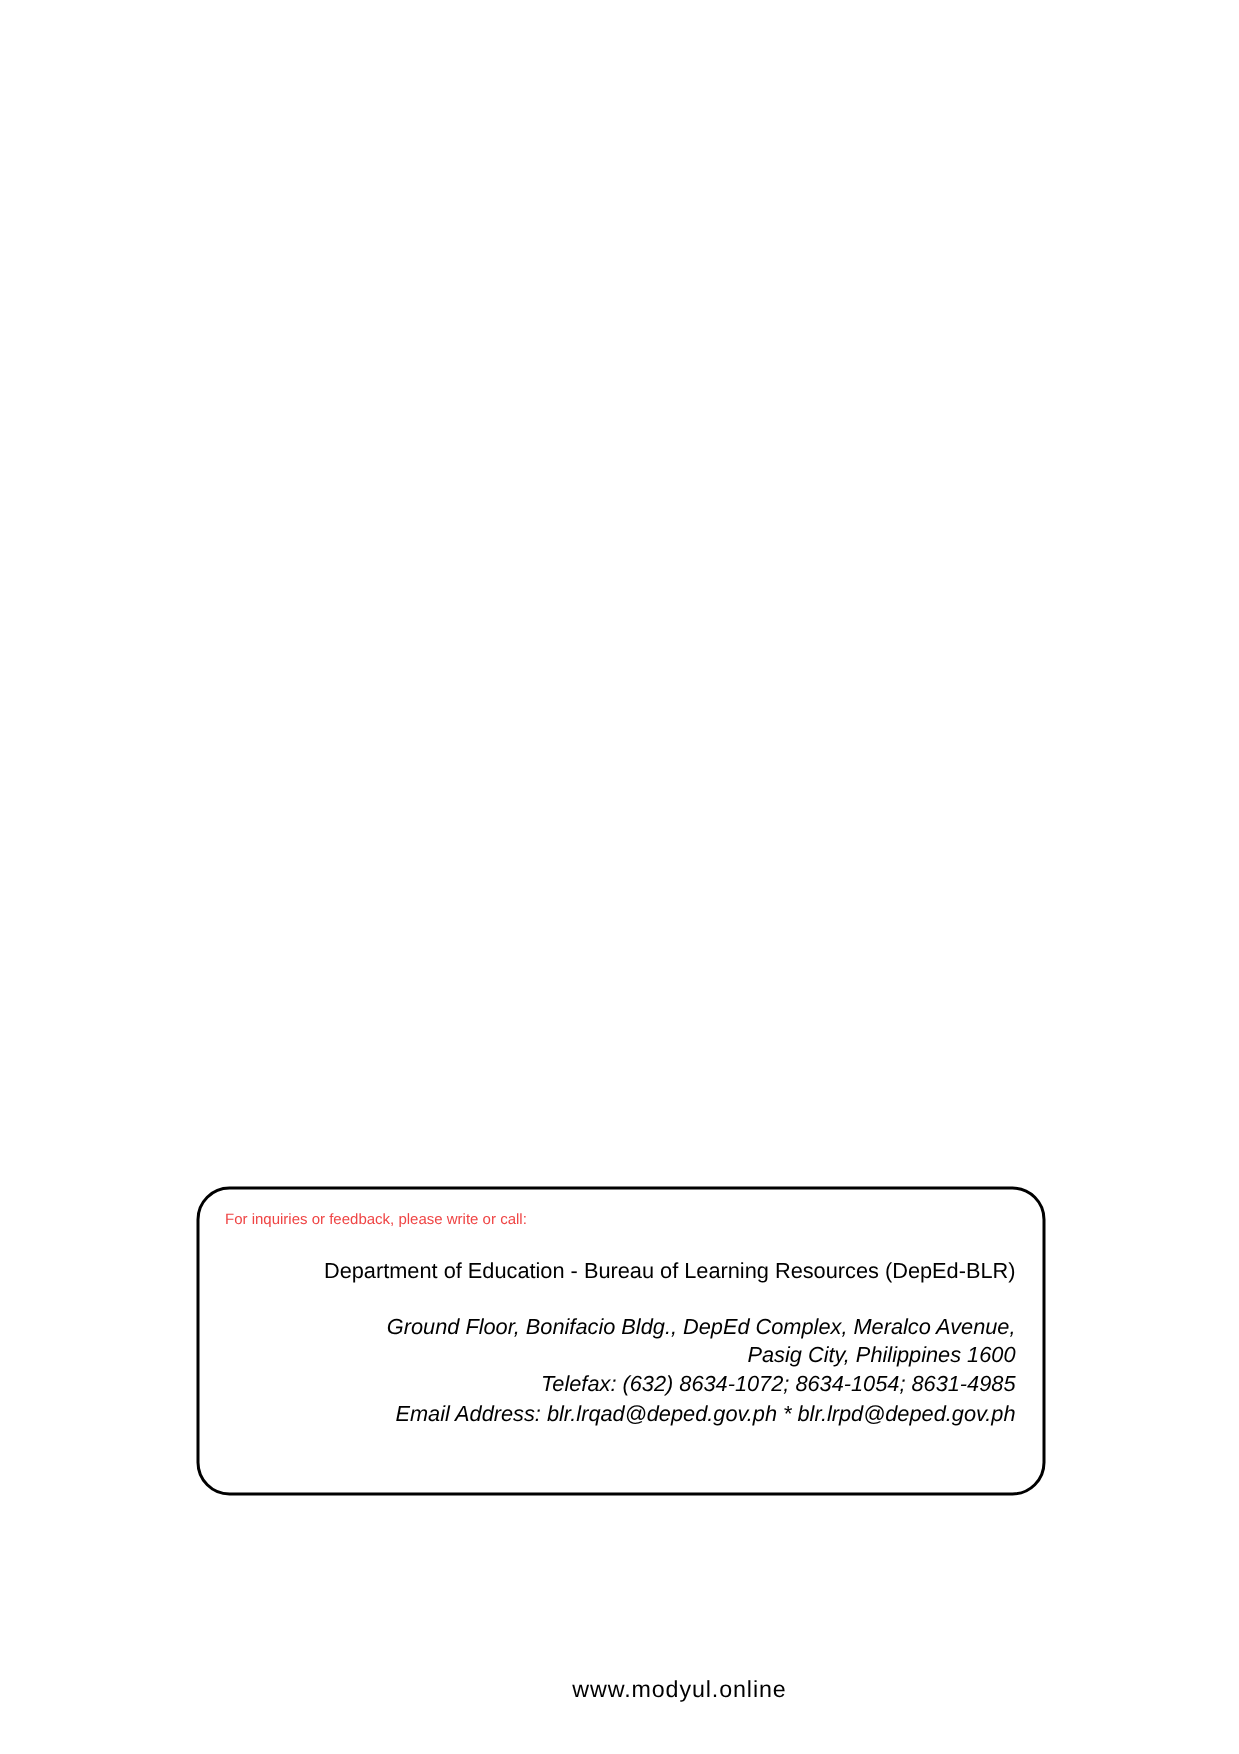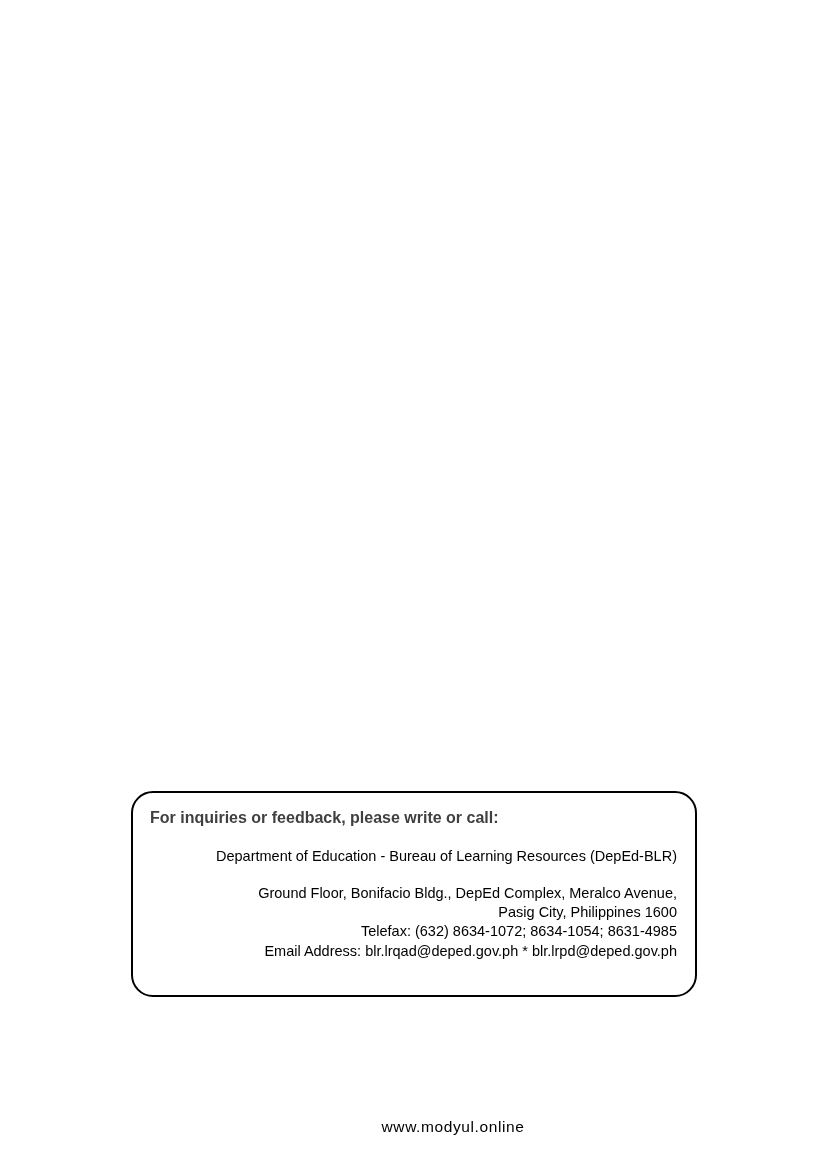--- a/index.html
+++ b/index.html
@@ -34,38 +34,39 @@
     border-radius: 22px;
     box-sizing: border-box;
     background: #ffffff;
   }
 
   .contact-inner {
     padding: 14px 18px 0 17px;
   }
 
   .contact-heading {
-    font-weight: bold;
-    font-size: 16px;
-    color: #404040;
+    font-weight: normal;
+    font-size: 10px;
+    color: #ef4444;
     line-height: 1.35;
     margin: 0 0 18px 0;
   }
 
   .contact-block {
     font-size: 14.5px;
     color: #000000;
     line-height: 1.33;
     margin: 0 0 18px 0;
     white-space: pre-line;
     text-align: right;
   }
 
   .contact-block.last {
     margin-bottom: 0;
+    font-style: italic;
   }
 
   .watermark {
     position: absolute;
     left: 0;
     top: 1118px;
     width: 826px;
     text-align: center;
     font-size: 15.5px;
     letter-spacing: 0.6px;

